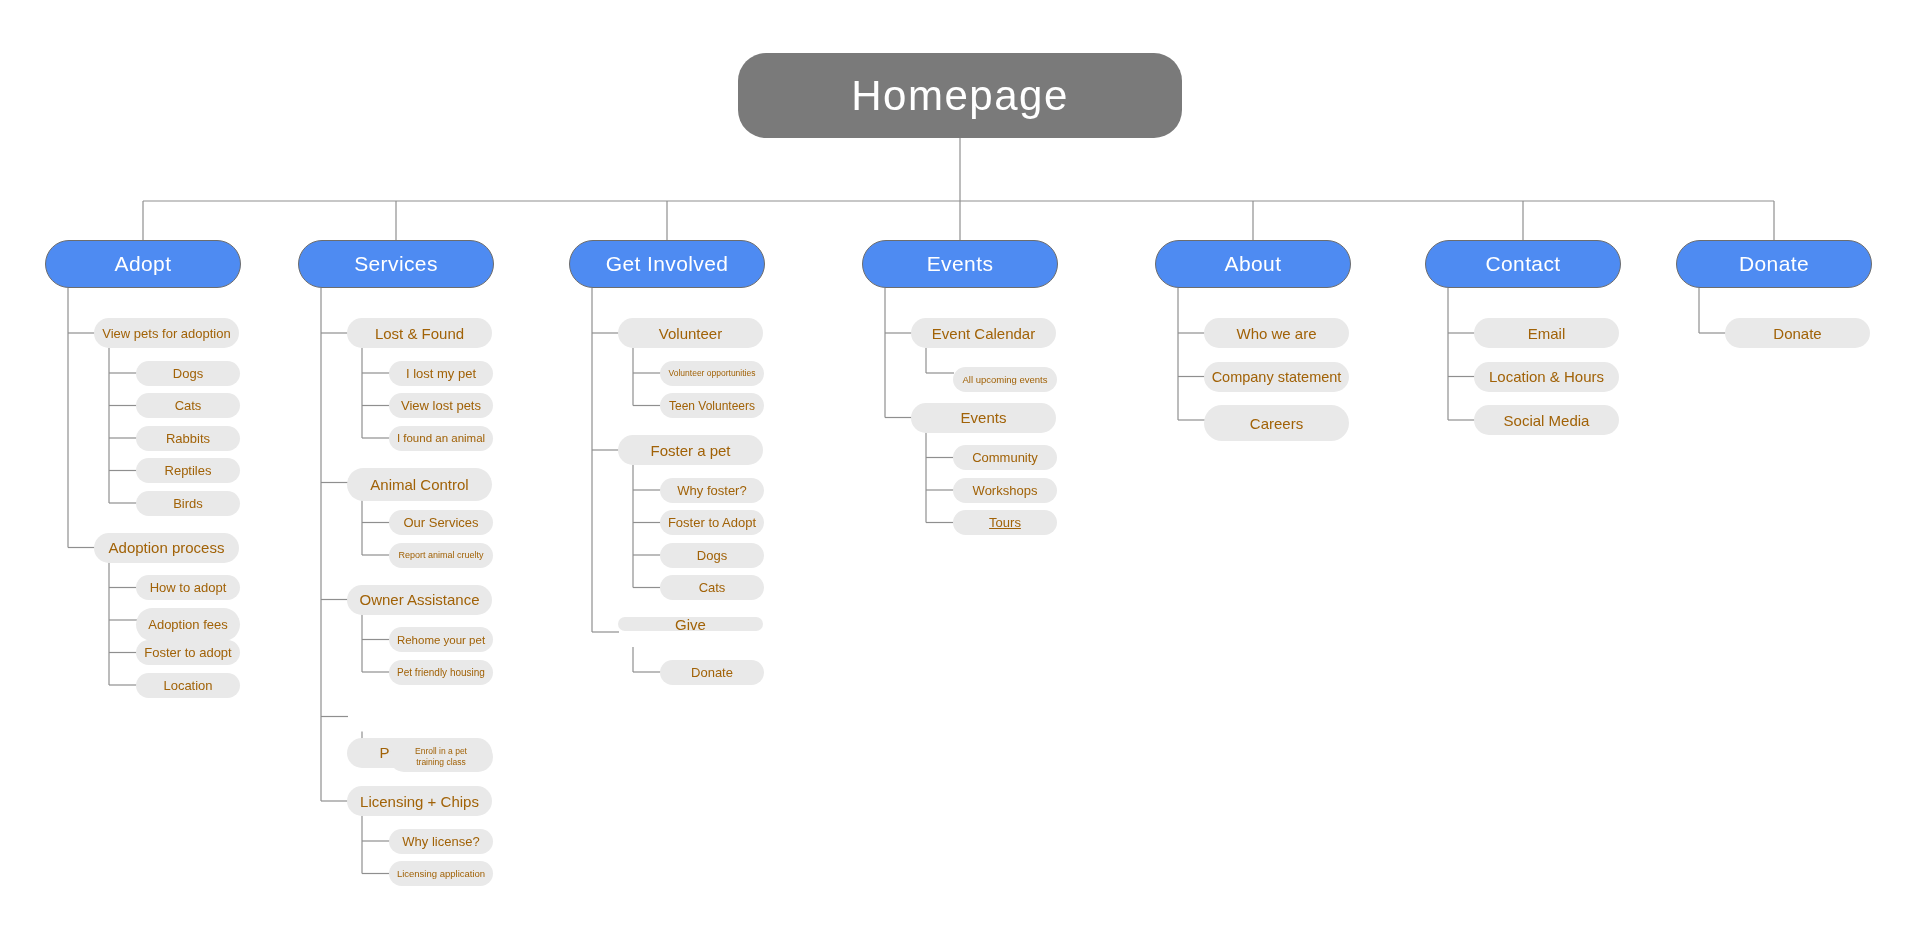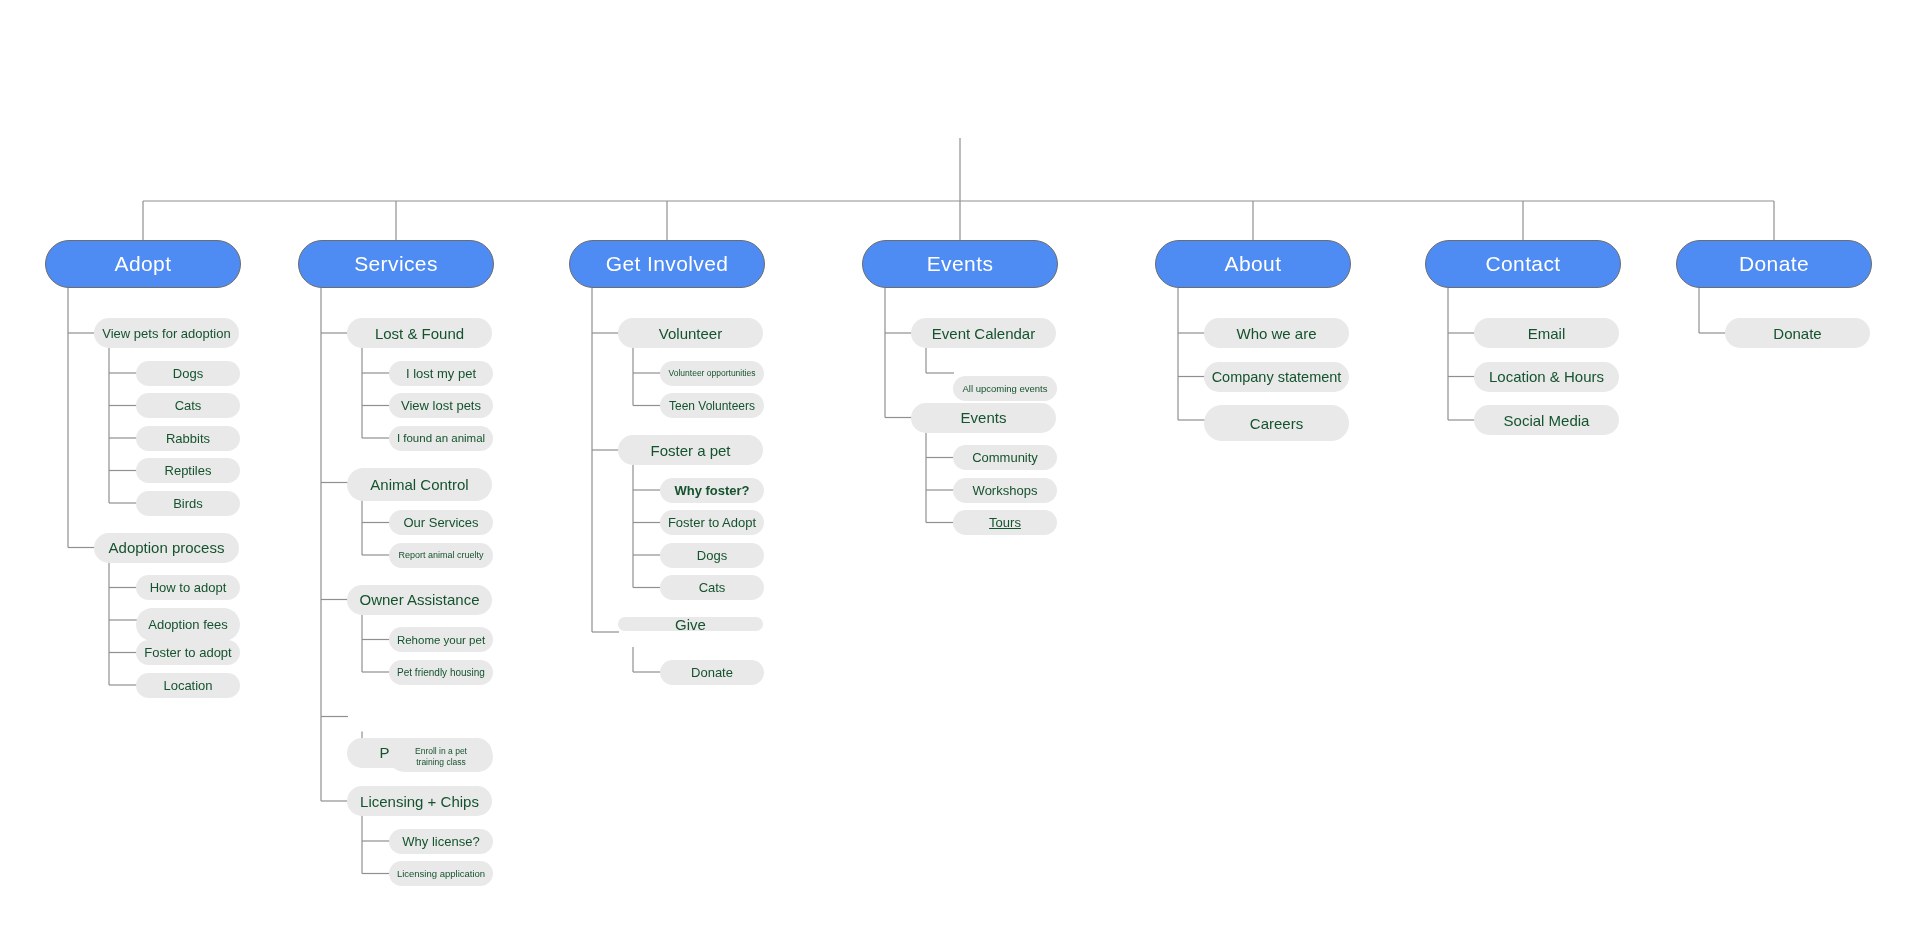--- a/index.html
+++ b/index.html
@@ -2,21 +2,21 @@
 <html style="--branch-fill: #4e8bf2; --root-fill: #7a7a7a;"><head>
 <meta charset="utf-8">
 <style>
   html,body{margin:0;padding:0;background:#ffffff;width:1920px;height:933px;overflow:hidden;}
   #canvas{position:relative;width:1920px;height:933px;font-family:"Liberation Sans",sans-serif;}
   #wires{position:absolute;left:0;top:0;width:1920px;height:933px;}
   #wires line{stroke:#8f8f8f;stroke-width:1.2;}
   .pill{
     position:absolute;display:flex;align-items:center;justify-content:center;
     border-radius:999px;box-sizing:border-box;white-space:nowrap;overflow:hidden;
-    background:#e9e9e9;color:#14532d;padding:0 8px;
+    background:#e9e9e9;color:#a16207;padding:0 8px;
   }
   .blue{
     background:var(--branch-fill,#4e8bf2);color:#fff;font-size:21px;
     border:1.5px solid #6d6d6d;letter-spacing:.4px;font-weight:400;
   }
   .l2{font-size:15px;}
   .l3{font-size:13px;}
   .multi{flex-direction:column;font-size:8.5px;line-height:1.25;}
   .multi span{display:block;}
   #root-node{
@@ -102,20 +102,21 @@
       <line x1="1178" y1="288" x2="1178" y2="420"></line>
       <line x1="1523" y1="201" x2="1523" y2="240"></line>
       <line x1="1448" y1="333" x2="1475" y2="333"></line>
       <line x1="1448" y1="376.5" x2="1475" y2="376.5"></line>
       <line x1="1448" y1="420" x2="1475" y2="420"></line>
       <line x1="1448" y1="288" x2="1448" y2="420"></line>
       <line x1="1774" y1="201" x2="1774" y2="240"></line>
       <line x1="1699" y1="333" x2="1726" y2="333"></line>
       <line x1="1699" y1="288" x2="1699" y2="333"></line>
     </svg>
+  <div id="root-node">Homepage</div>
   <div id="nodes">
       <div class="pill blue" style="left: 45px; top: 240px; width: 196px; height: 48px;">Adopt</div>
       <div class="pill l2" style="left: 94px; top: 318px; width: 145px; height: 30px; font-size: 13px;">View pets for adoption</div>
       <div class="pill l3" style="left: 136px; top: 360.5px; width: 104px; height: 25px;">Dogs</div>
       <div class="pill l3" style="left: 136px; top: 393px; width: 104px; height: 25px;">Cats</div>
       <div class="pill l3" style="left: 136px; top: 425.5px; width: 104px; height: 25px;">Rabbits</div>
       <div class="pill l3" style="left: 136px; top: 458px; width: 104px; height: 25px;">Reptiles</div>
       <div class="pill l3" style="left: 136px; top: 490.5px; width: 104px; height: 25px;">Birds</div>
       <div class="pill l2" style="left: 94px; top: 532.5px; width: 145px; height: 30px;">Adoption process</div>
       <div class="pill l3" style="left: 136px; top: 575px; width: 104px; height: 25px;">How to adopt</div>
@@ -139,29 +140,29 @@
         <span>training class</span>
       </div>
       <div class="pill l2" style="left: 347px; top: 786px; width: 145px; height: 30px;">Licensing + Chips</div>
       <div class="pill l3" style="left: 389px; top: 828.5px; width: 104px; height: 25px;">Why license?</div>
       <div class="pill l3" style="left: 389px; top: 861px; width: 104px; height: 25px; font-size: 9.5px;">Licensing application</div>
       <div class="pill blue" style="left: 569px; top: 240px; width: 196px; height: 48px;">Get Involved</div>
       <div class="pill l2" style="left: 618px; top: 318px; width: 145px; height: 30px;">Volunteer</div>
       <div class="pill l3" style="left: 660px; top: 360.5px; width: 104px; height: 25px; font-size: 8.5px;">Volunteer opportunities</div>
       <div class="pill l3" style="left: 660px; top: 393px; width: 104px; height: 25px; font-size: 12px;">Teen Volunteers</div>
       <div class="pill l2" style="left: 618px; top: 435px; width: 145px; height: 30px;">Foster a pet</div>
-      <div class="pill l3" style="left: 660px; top: 477.5px; width: 104px; height: 25px; font-weight: bold;">Why foster?</div>
+      <div class="pill l3" style="left: 660px; top: 477.5px; width: 104px; height: 25px;">Why foster?</div>
       <div class="pill l3" style="left: 660px; top: 510px; width: 104px; height: 25px;">Foster to Adopt</div>
       <div class="pill l3" style="left: 660px; top: 542.5px; width: 104px; height: 25px;">Dogs</div>
       <div class="pill l3" style="left: 660px; top: 575px; width: 104px; height: 25px;">Cats</div>
       <div class="pill l2" style="left: 618px; top: 617px; width: 145px; height: 14px;">Give</div>
       <div class="pill l3" style="left: 660px; top: 659.5px; width: 104px; height: 25px;">Donate</div>
       <div class="pill blue" style="left: 862px; top: 240px; width: 196px; height: 48px;">Events</div>
       <div class="pill l2" style="left: 911px; top: 318px; width: 145px; height: 30px;">Event Calendar</div>
-      <div class="pill l3" style="left: 953px; top: 376px; width: 104px; height: 25px; font-size: 9.5px;">All upcoming events</div>
+      <div class="pill l3" style="left: 953px; top: 367px; width: 104px; height: 25px; font-size: 9.5px;">All upcoming events</div>
       <div class="pill l2" style="left: 911px; top: 402.5px; width: 145px; height: 30px;">Events</div>
       <div class="pill l3" style="left: 953px; top: 445px; width: 104px; height: 25px;">Community</div>
       <div class="pill l3" style="left: 953px; top: 477.5px; width: 104px; height: 25px;">Workshops</div>
       <div class="pill l3" style="left: 953px; top: 510px; width: 104px; height: 25px; text-decoration: underline;">Tours</div>
       <div class="pill blue" style="left: 1155px; top: 240px; width: 196px; height: 48px;">About</div>
       <div class="pill l2" style="left: 1204px; top: 318px; width: 145px; height: 30px;">Who we are</div>
       <div class="pill l2" style="left: 1204px; top: 361.5px; width: 145px; height: 30px; font-size: 14.5px;">Company statement</div>
       <div class="pill l2" style="left: 1204px; top: 405px; width: 145px; height: 36px;">Careers</div>
       <div class="pill blue" style="left: 1425px; top: 240px; width: 196px; height: 48px;">Contact</div>
       <div class="pill l2" style="left: 1474px; top: 318px; width: 145px; height: 30px;">Email</div>

